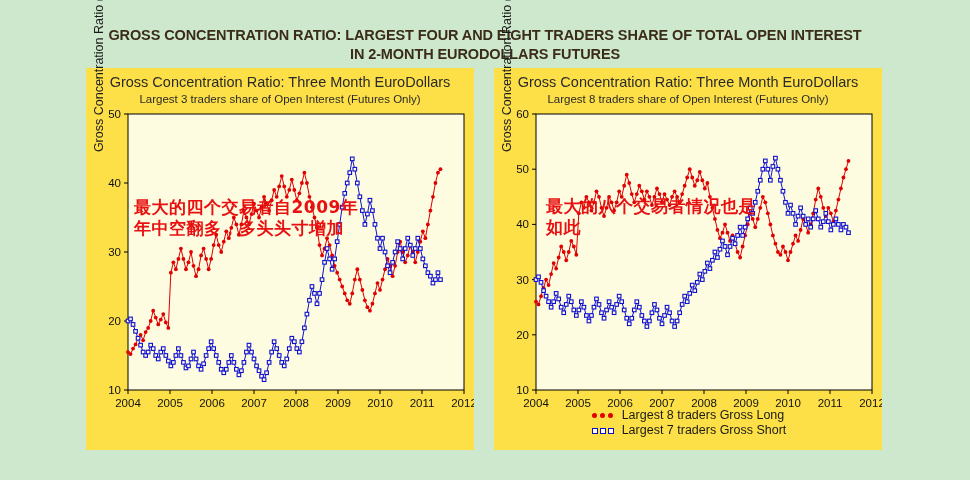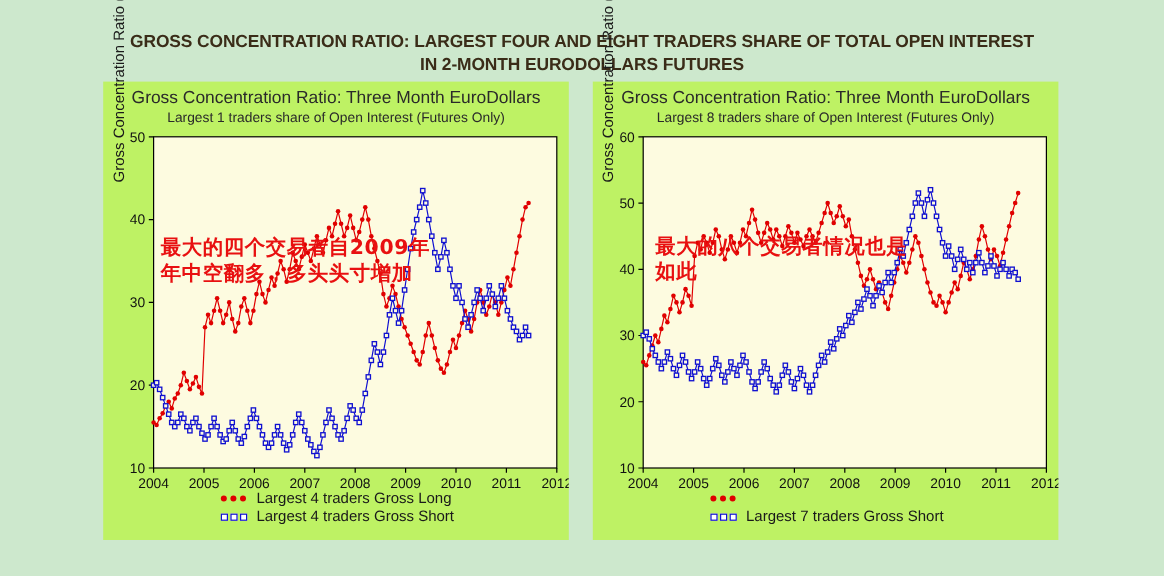--- a/index.html
+++ b/index.html
@@ -22,21 +22,21 @@
     font-family: "Liberation Sans", sans-serif;
     font-size: 14.5px;
     font-weight: bold;
     color: #3a2c18;
     line-height: 19px;
     letter-spacing: -0.1px;
   }
 
   .panel {
     position: absolute;
-    background: #bef264;
+    background: #fde047;
     box-sizing: border-box;
   }
   .panel-left  { left: 86px;  top: 68px; width: 388px; height: 382px; }
   .panel-right { left: 494px; top: 68px; width: 388px; height: 382px; }
 
   .chart-title {
     text-align: center;
     font-family: "Liberation Sans", sans-serif;
     font-size: 14.5px;
     color: #2a2a2a;
@@ -117,21 +117,21 @@
 
 <div id="root">
 
   <div class="main-title">
     <div>GROSS CONCENTRATION RATIO: LARGEST FOUR AND EIGHT TRADERS SHARE OF TOTAL OPEN INTEREST</div>
     <div>IN 2-MONTH EURODOLLARS FUTURES</div>
   </div>
 
   <div class="panel panel-left">
     <div class="chart-title">Gross Concentration Ratio: Three Month EuroDollars</div>
-    <div class="chart-subtitle">Largest 1 traders share of Open Interest (Futures Only)</div>
+    <div class="chart-subtitle">Largest 3 traders share of Open Interest (Futures Only)</div>
     <div class="plotwrap">
       <div id="svg-0">
           <svg width="388" height="318" viewBox="0 0 388 318">
             <rect x="42" y="8" width="336" height="276" fill="#fdfbe0"></rect>
             <line x1="38" y1="284" x2="42" y2="284" stroke="#000" stroke-width="1"></line>
             <text x="35" y="288" text-anchor="end" font-size="11.5" fill="#111">10</text>
             <line x1="38" y1="215" x2="42" y2="215" stroke="#000" stroke-width="1"></line>
             <text x="35" y="219" text-anchor="end" font-size="11.5" fill="#111">20</text>
             <line x1="38" y1="146" x2="42" y2="146" stroke="#000" stroke-width="1"></line>
             <text x="35" y="150" text-anchor="end" font-size="11.5" fill="#111">30</text>
@@ -409,40 +409,20 @@
             <rect x="345.1199999999996" y="175.25" width="3.6" height="3.6" fill="#fdfbe0" stroke="#1010d0" stroke-width="1.1"></rect>
             <rect x="347.6399999999973" y="171.79999999999998" width="3.6" height="3.6" fill="#fdfbe0" stroke="#1010d0" stroke-width="1.1"></rect>
             <rect x="350.1600000000046" y="164.89999999999998" width="3.6" height="3.6" fill="#fdfbe0" stroke="#1010d0" stroke-width="1.1"></rect>
             <rect x="352.6800000000023" y="171.79999999999998" width="3.6" height="3.6" fill="#fdfbe0" stroke="#1010d0" stroke-width="1.1"></rect>
           </svg>
         </div>
       <div class="annot annot-left">最大的四个交易者自2009年
 年中空翻多，多头头寸增加</div>
     <div class="ylabel">Gross Concentration Ratio (%)</div>
       </div>
-    <div class="legend">
-      <div class="legend-row">
-        <div class="legend-line">
-          <span class="lm red">
-              <i></i>
-              <i></i>
-              <i></i>
-            </span>
-          <span class="legend-label">Largest 4 traders Gross Long</span>
-        </div>
-        <div class="legend-line">
-          <span class="lm blue">
-              <i></i>
-              <i></i>
-              <i></i>
-            </span>
-          <span class="legend-label">Largest 4 traders Gross Short</span>
-        </div>
-      </div>
-    </div>
   </div>
 
   <div class="panel panel-right">
     <div class="chart-title">Gross Concentration Ratio: Three Month EuroDollars</div>
     <div class="chart-subtitle">Largest 8 traders share of Open Interest (Futures Only)</div>
     <div class="plotwrap">
       <div id="svg-1">
           <svg width="388" height="318" viewBox="0 0 388 318">
             <rect x="42" y="8" width="336" height="276" fill="#fdfbe0"></rect>
             <line x1="38" y1="284" x2="42" y2="284" stroke="#000" stroke-width="1"></line>
@@ -735,20 +715,21 @@
     <div class="ylabel">Gross Concentration Ratio (%)</div>
       </div>
     <div class="legend">
       <div class="legend-row">
         <div class="legend-line">
           <span class="lm red">
               <i></i>
               <i></i>
               <i></i>
             </span>
+          <span class="legend-label">Largest 8 traders Gross Long</span>
         </div>
         <div class="legend-line">
           <span class="lm blue">
               <i></i>
               <i></i>
               <i></i>
             </span>
           <span class="legend-label">Largest 7 traders Gross Short</span>
         </div>
       </div>

